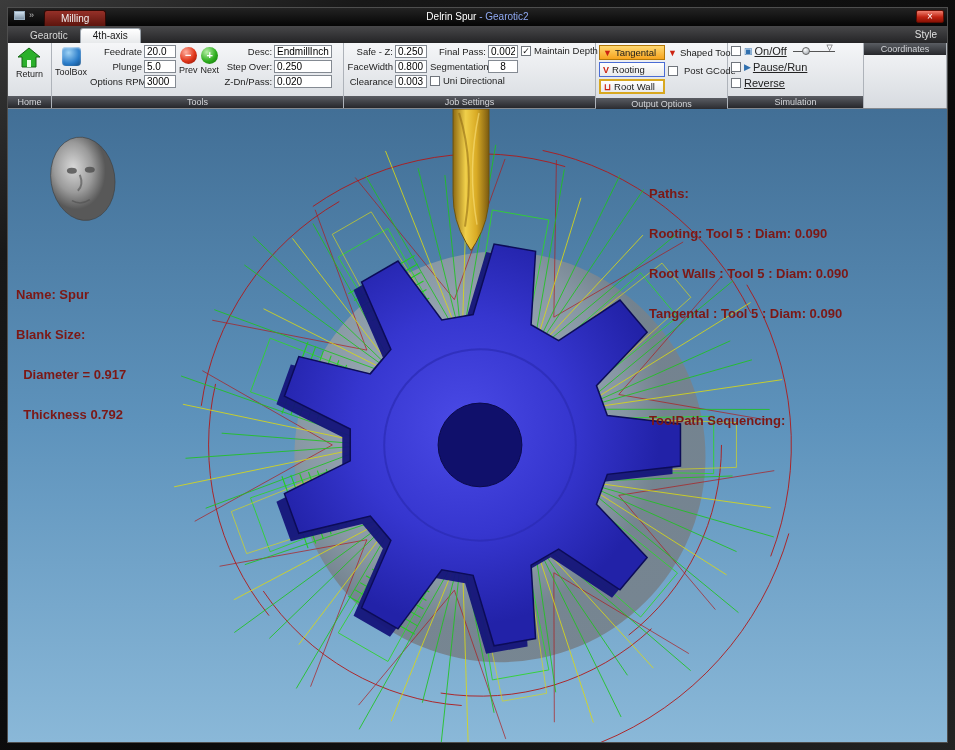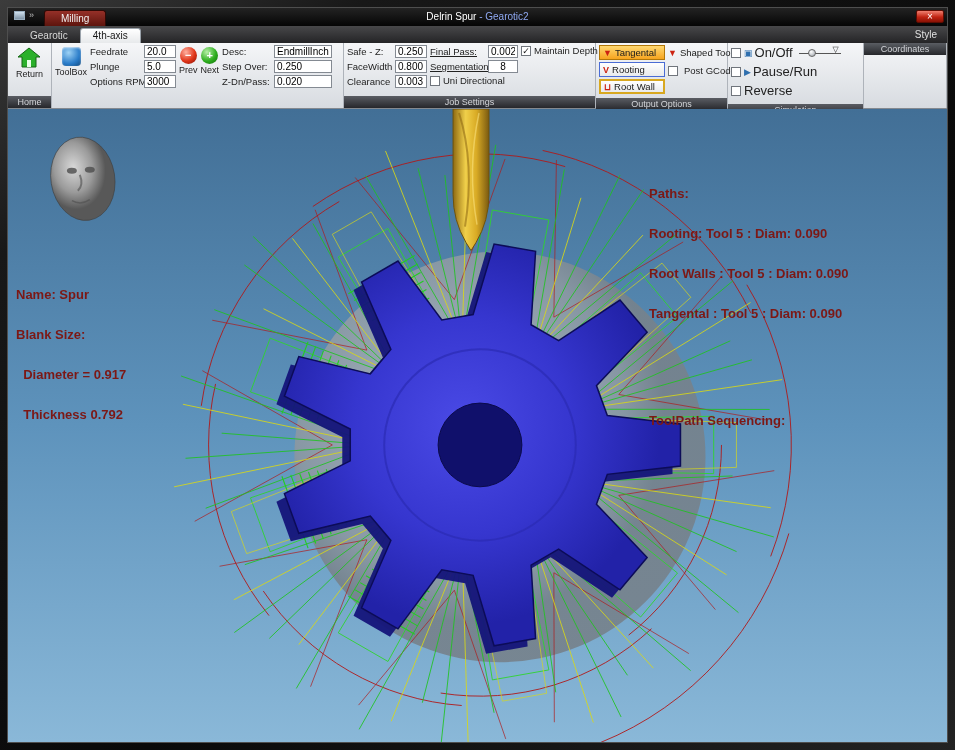--- a/index.html
+++ b/index.html
@@ -43,43 +43,43 @@
   .toolbox-icon { width:19px; height:19px; border-radius:4px;
     background:radial-gradient(circle at 35% 30%, #9ed2f5, #2a7cc9 60%, #11497e);
     box-shadow:inset 0 1px 2px rgba(255,255,255,.7); }
   .ball { width:17px; height:17px; border-radius:50%; color:#fff; font-size:11px; line-height:16px;
     text-align:center; font-weight:bold; }
   .ball.red { background:radial-gradient(circle at 35% 30%, #ffb0a0, #e03418 55%, #7e1206); }
   .ball.green { background:radial-gradient(circle at 35% 30%, #b8f0a8, #2fae1f 55%, #0d6a06); }
 
   .fcol { display:flex; flex-direction:column; }
   .frow { display:flex; align-items:center; margin-bottom:2px; }
-  .flabel { font-size:9.5px; color:#222; margin-right:2px; white-space:nowrap; }
+  .flabel { font-size:9.5px; color:#222; text-align:right; margin-right:2px; white-space:nowrap; }
   .finput { height:13px; border:1px solid #848a92; background:#fff; font:10px "Liberation Sans",sans-serif;
     padding:0 2px; }
   .w30{width:30px;text-align:center;} .w32{width:32px;} .w46{width:46px;} .w50{width:50px;} .w52{width:52px;}
-  .w56{width:56px;text-decoration:underline;} .w58{width:58px;}
+  .w56{width:56px;} .w58{width:58px;}
 
   .cb { width:10px; height:10px; border:1px solid #70757c; background:#fff; font-size:9px; line-height:9px;
     text-align:center; color:#1a1a1a; margin-right:3px; flex:none; cursor:pointer; }
   .cblabel { font-size:9.5px; color:#222; white-space:nowrap; }
 
   .optbtn { display:flex; align-items:center; gap:3px; height:15px; border:1px solid #7c8188;
     background:linear-gradient(#ffffff,#e8eaec); font-size:9.5px; color:#1a1a1a; padding:0 3px;
     margin-bottom:2px; white-space:nowrap; cursor:pointer; width:66px; }
   .opticon { color:#cc2211; font-size:9px; line-height:10px; font-weight:bold; }
   .optbtn.sel { background:linear-gradient(#ffd870,#f6a41f); border-color:#b27708; }
   .optbtn.rooting { border-color:#4a6cd4; }
   .optbtn.goldborder { border:2px solid #d8a820; }
   .optflat { display:flex; align-items:center; gap:3px; height:15px; font-size:9.5px; color:#1a1a1a;
     margin-bottom:3px; white-space:nowrap; cursor:pointer; }
 
   .simrow { display:flex; align-items:center; margin-bottom:4px; }
   .simicon { font-size:9px; color:#2f6fae; margin-right:2px; }
-  .simlabel { font-size:13px; color:#222; white-space:nowrap; }
+  .simlabel { font-size:11px; color:#222; white-space:nowrap;text-decoration:underline; }
   .slider { position:relative; width:42px; height:12px; margin-left:6px; cursor:pointer; }
   .slider-track { position:absolute; left:0; right:0; top:6px; height:1px; background:#555; }
   .slider-handle { position:absolute; left:9px; top:2px; width:8px; height:8px; border-radius:50%;
     background:radial-gradient(circle at 35% 30%, #fff, #9aa0a8); border:1px solid #666; }
   .slider-pointer { position:absolute; right:2px; top:-2px; font-size:8px; color:#333; }
 
   .coordcol { display:flex; flex-direction:column; align-items:flex-end; width:100%; padding:2px 5px; }
   .coordbox { width:78px; height:14px; border:1px solid #848a92; background:#fff; font-size:10.5px;
     line-height:13px; text-align:right; padding-right:3px; margin-bottom:2px; color:#111; }
 
@@ -166,20 +166,21 @@
           <div class="frow">
             <label class="flabel w50">Step Over:</label>
             <input class="finput w58" value="0.250" style="">
           </div>
           <div class="frow">
             <label class="flabel w50">Z-Dn/Pass:</label>
             <input class="finput w58" value="0.020" style="">
           </div>
         </div>
       </div>
+      <div class="gcap">Tools</div>
     </div>
 
     <div class="group g-job">
       <div class="gbody">
         <div class="fcol">
           <div class="frow">
             <label class="flabel w46">Safe - Z:</label>
             <input class="finput w32" value="0.250" style="">
           </div>
           <div class="frow">

